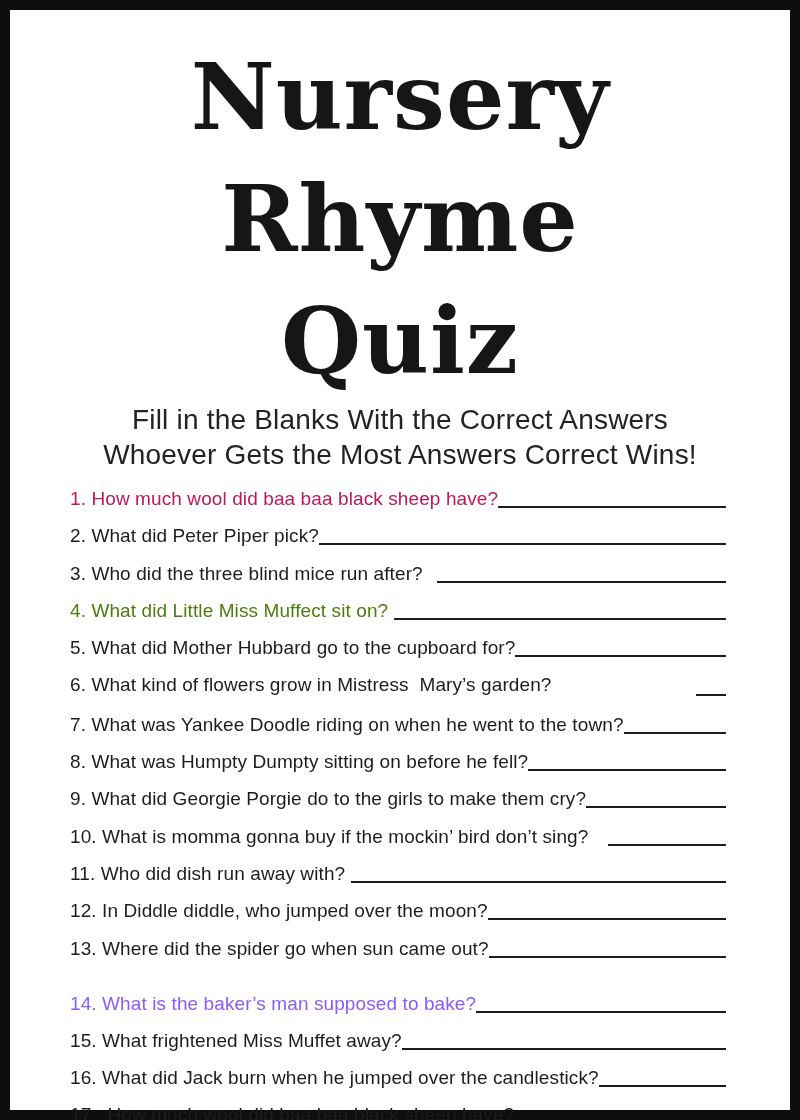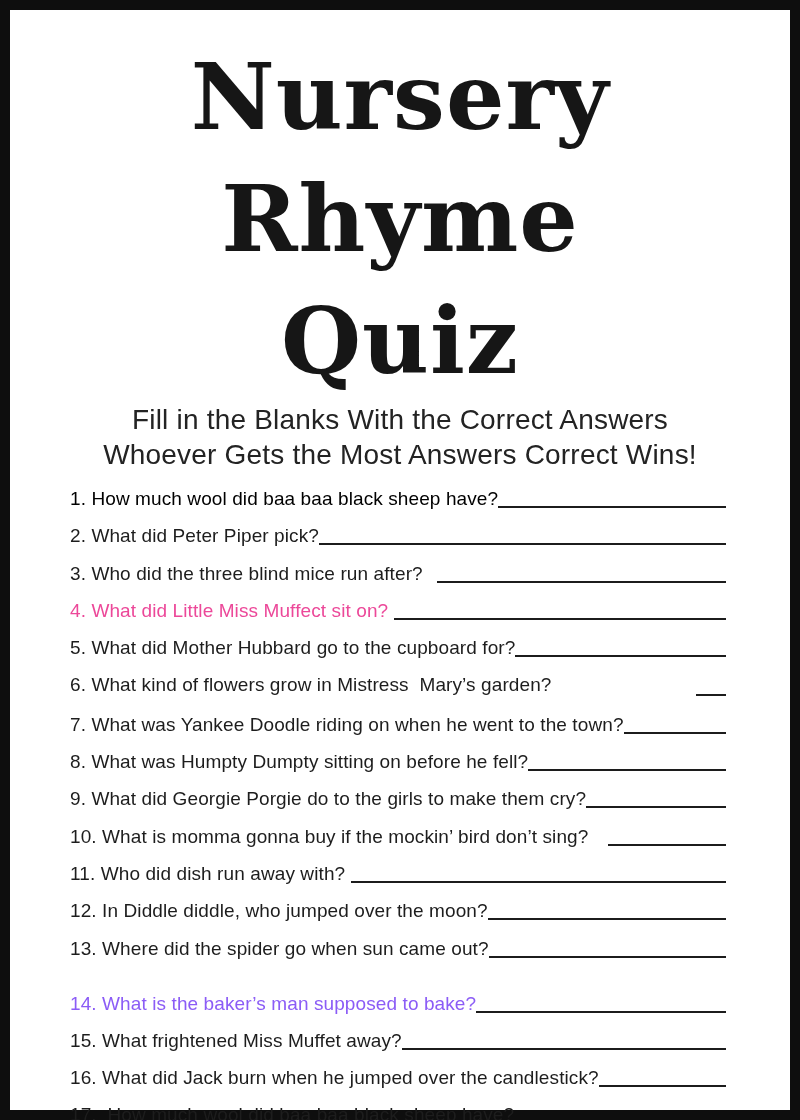--- a/index.html
+++ b/index.html
@@ -67,33 +67,33 @@
     <div>Nursery Rhyme</div>
     <div>Quiz</div>
   </div>
 
   <div class="subtitle">
     <div>Fill in the Blanks With the Correct Answers</div>
     <div>Whoever Gets the Most Answers Correct Wins!</div>
   </div>
 
   <div class="questions" id="questions">
-      <div class="q-row" style="color: #000000; margin-top: 13px;">
+      <div class="q-row" style="color: #be185d; margin-top: 13px;">
         <span class="q-text">1. How much wool did baa baa black sheep have?</span>
         <span class="q-line"></span>
       </div>
       <div class="q-row" style="color: rgb(29, 29, 29);">
         <span class="q-text">2. What did Peter Piper pick?</span>
         <span class="q-line"></span>
       </div>
       <div class="q-row" style="color: rgb(29, 29, 29); gap: 14px;">
         <span class="q-text">3. Who did the three blind mice run after?</span>
         <span class="q-line"></span>
       </div>
-      <div class="q-row" style="color: #ec4899;">
+      <div class="q-row" style="color: #4d7c0f;">
         <span class="q-text">4. What did Little Miss Muffect sit on? </span>
         <span class="q-line"></span>
       </div>
       <div class="q-row" style="color: rgb(29, 29, 29);">
         <span class="q-text">5. What did Mother Hubbard go to the cupboard for?</span>
         <span class="q-line"></span>
       </div>
       <div class="q-row" style="color: rgb(29, 29, 29); flex-direction: column;">
         <span class="q-text">6. What kind of flowers grow in Mistress  Mary’s garden?</span>
         <span class="q-line"></span>

